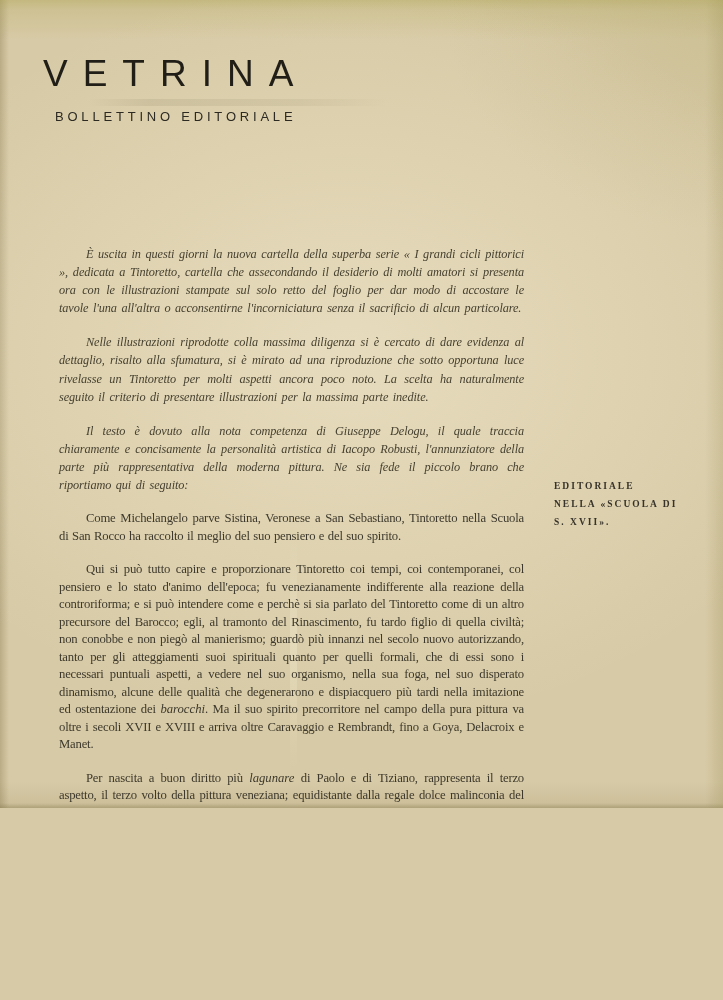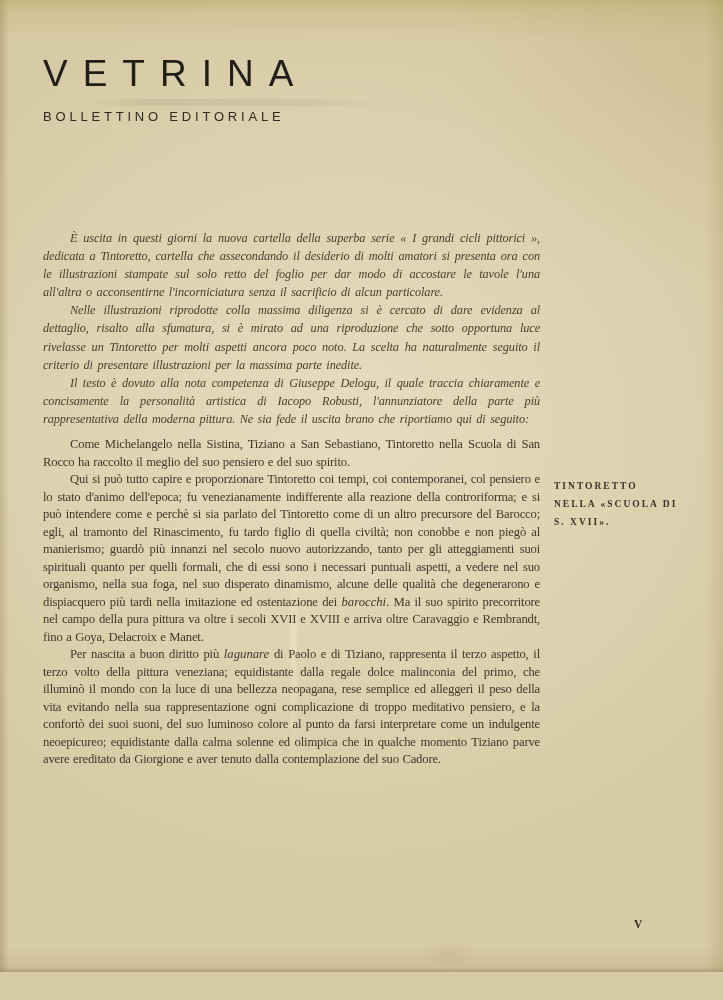--- a/index.html
+++ b/index.html
@@ -3,21 +3,21 @@
 <meta charset="utf-8">
 <style>
   html, body {
     margin: 0;
     padding: 0;
     background: #d7caa6;
   }
   .page {
     position: relative;
     width: 723px;
-    height: 972px;
+    height: 808px;
     overflow: hidden;
     font-family: "Liberation Serif", serif;
     background:
       radial-gradient(120% 80% at 48% 44%, rgba(243,234,208,0.55) 0%, rgba(243,234,208,0) 58%),
       radial-gradient(55% 38% at 100% 2%, rgba(168,158,92,0.22), rgba(168,158,92,0) 70%),
       linear-gradient(180deg, rgba(170,160,74,0.42) 0px, rgba(170,160,74,0.20) 10px, rgba(170,160,74,0) 40px),
       linear-gradient(90deg, rgba(118,103,58,0.30) 0px, rgba(118,103,58,0) 9px),
       linear-gradient(270deg, rgba(150,138,80,0.26) 0px, rgba(150,138,80,0) 18px),
       linear-gradient(0deg, rgba(108,96,50,0.38) 0px, rgba(108,96,50,0.10) 5px, rgba(108,96,50,0) 26px),
       #d7caa6;
@@ -55,38 +55,39 @@
     font-size: 37px;
     font-weight: 500;
     line-height: 1;
     letter-spacing: 15px;
     color: #211e18;
   }
   .masthead-sub {
     font-size: 13px;
     font-weight: 500;
     color: #2d2a23;
+    text-align: center;
   }
   .masthead-sub.line1 {
     margin-top: 17px;
     letter-spacing: 3.8px;
   }
   .masthead-sub.line2 {
     margin-top: 10px;
     letter-spacing: 2.7px;
   }
 
   
   .content {
     position: absolute;
     left: 43px; top: 229px;
     width: 497px;
   }
   .content p {
-    margin: 0;
+    margin: 16px;
     text-align: justify;
     text-indent: 27px;
   }
   .intro p {
     font-style: italic;
     font-size: 12.3px;
     line-height: 18.1px;
     letter-spacing: -0.1px;
     word-spacing: 1.5px;
     color: #474130;
@@ -155,33 +156,33 @@
   <header class="masthead">
     <h1>VETRINA</h1>
     <div class="masthead-sub line1">BOLLETTINO EDITORIALE</div>
   </header>
 
   <main class="content">
 
     <section class="intro">
       <p>È uscita in questi giorni la nuova cartella della superba serie « I grandi cicli pittorici », dedicata a Tintoretto, cartella che assecondando il desiderio di molti amatori si presenta ora con le illustrazioni stampate sul solo retto del foglio per dar modo di accostare le tavole l'una all'altra o acconsentirne l'incorniciatura senza il sacrificio di alcun particolare.</p>
       <p>Nelle illustrazioni riprodotte colla massima diligenza si è cercato di dare evidenza al dettaglio, risalto alla sfumatura, si è mirato ad una riproduzione che sotto opportuna luce rivelasse un Tintoretto per molti aspetti ancora poco noto. La scelta ha naturalmente seguito il criterio di presentare illustrazioni per la massima parte inedite.</p>
-      <p>Il testo è dovuto alla nota competenza di Giuseppe Delogu, il quale traccia chiaramente e concisamente la personalità artistica di Iacopo Robusti, l'annunziatore della parte più rappresentativa della moderna pittura. Ne sia fede il uscita brano che riportiamo qui di seguito:</p>
+      <p>Il testo è dovuto alla nota competenza di Giuseppe Delogu, il quale traccia chiaramente e concisamente la personalità artistica di Iacopo Robusti, l'annunziatore della parte più rappresentativa della moderna pittura. Ne sia fede il piccolo brano che riportiamo qui di seguito:</p>
     </section>
 
     <section class="excerpt">
-      <p>Come Michelangelo nella Sistina, Tiziano a San Sebastiano, Tintoretto nella Scuola di San Rocco ha raccolto il meglio del suo pensiero e del suo spirito.</p>
+      <p>Come Michelangelo parve Sistina, Veronese a San Sebastiano, Tintoretto nella Scuola di San Rocco ha raccolto il meglio del suo pensiero e del suo spirito.</p>
       <p><span>Qui si può tutto capire e proporzionare Tintoretto coi tempi, coi contemporanei, col pensiero e lo stato d'animo dell'epoca; fu venezianamente indifferente alla reazione della controriforma; e si può intendere come e perchè si sia parlato del Tintoretto come di un altro precursore del Barocco; egli, al tramonto del Rinascimento, fu tardo figlio di quella civiltà; non conobbe e non piegò al manierismo; guardò più innanzi nel secolo nuovo autorizzando, tanto per gli atteggiamenti suoi spirituali quanto per quelli formali, che di essi sono i necessari puntuali aspetti, a vedere nel suo organismo, nella sua foga, nel suo disperato dinamismo, alcune delle qualità che degenerarono e dispiacquero più tardi nella imitazione ed ostentazione dei </span><em>barocchi</em><span>. Ma il suo spirito precorritore nel campo della pura pittura va oltre i secoli XVII e XVIII e arriva oltre Caravaggio e Rembrandt, fino a Goya, Delacroix e Manet.</span></p>
       <p><span>Per nascita a buon diritto più </span><em>lagunare</em><span> di Paolo e di Tiziano, rappresenta il terzo aspetto, il terzo volto della pittura veneziana; equidistante dalla regale dolce malinconia del primo, che illuminò il mondo con la luce di una bellezza neopagana, rese semplice ed alleggerì il peso della vita evitando nella sua rappresentazione ogni complicazione di troppo meditativo pensiero, e la confortò dei suoi suoni, del suo luminoso colore al punto da farsi interpretare come un indulgente neoepicureo; equidistante dalla calma solenne ed olimpica che in qualche momento Tiziano parve avere ereditato da Giorgione e aver tenuto dalla contemplazione del suo Cadore.</span></p>
     </section>
 
 
   </main>
 
   <aside class="sidenote">
-    <div>TINTORETTO</div>
+    <div>EDITORIALE</div>
     <div>NELLA «SCUOLA DI</div>
     <div>S. XVII».</div>
   </aside>
 
   <div class="folio">V</div>
 
 </div>
 
 </body></html>

